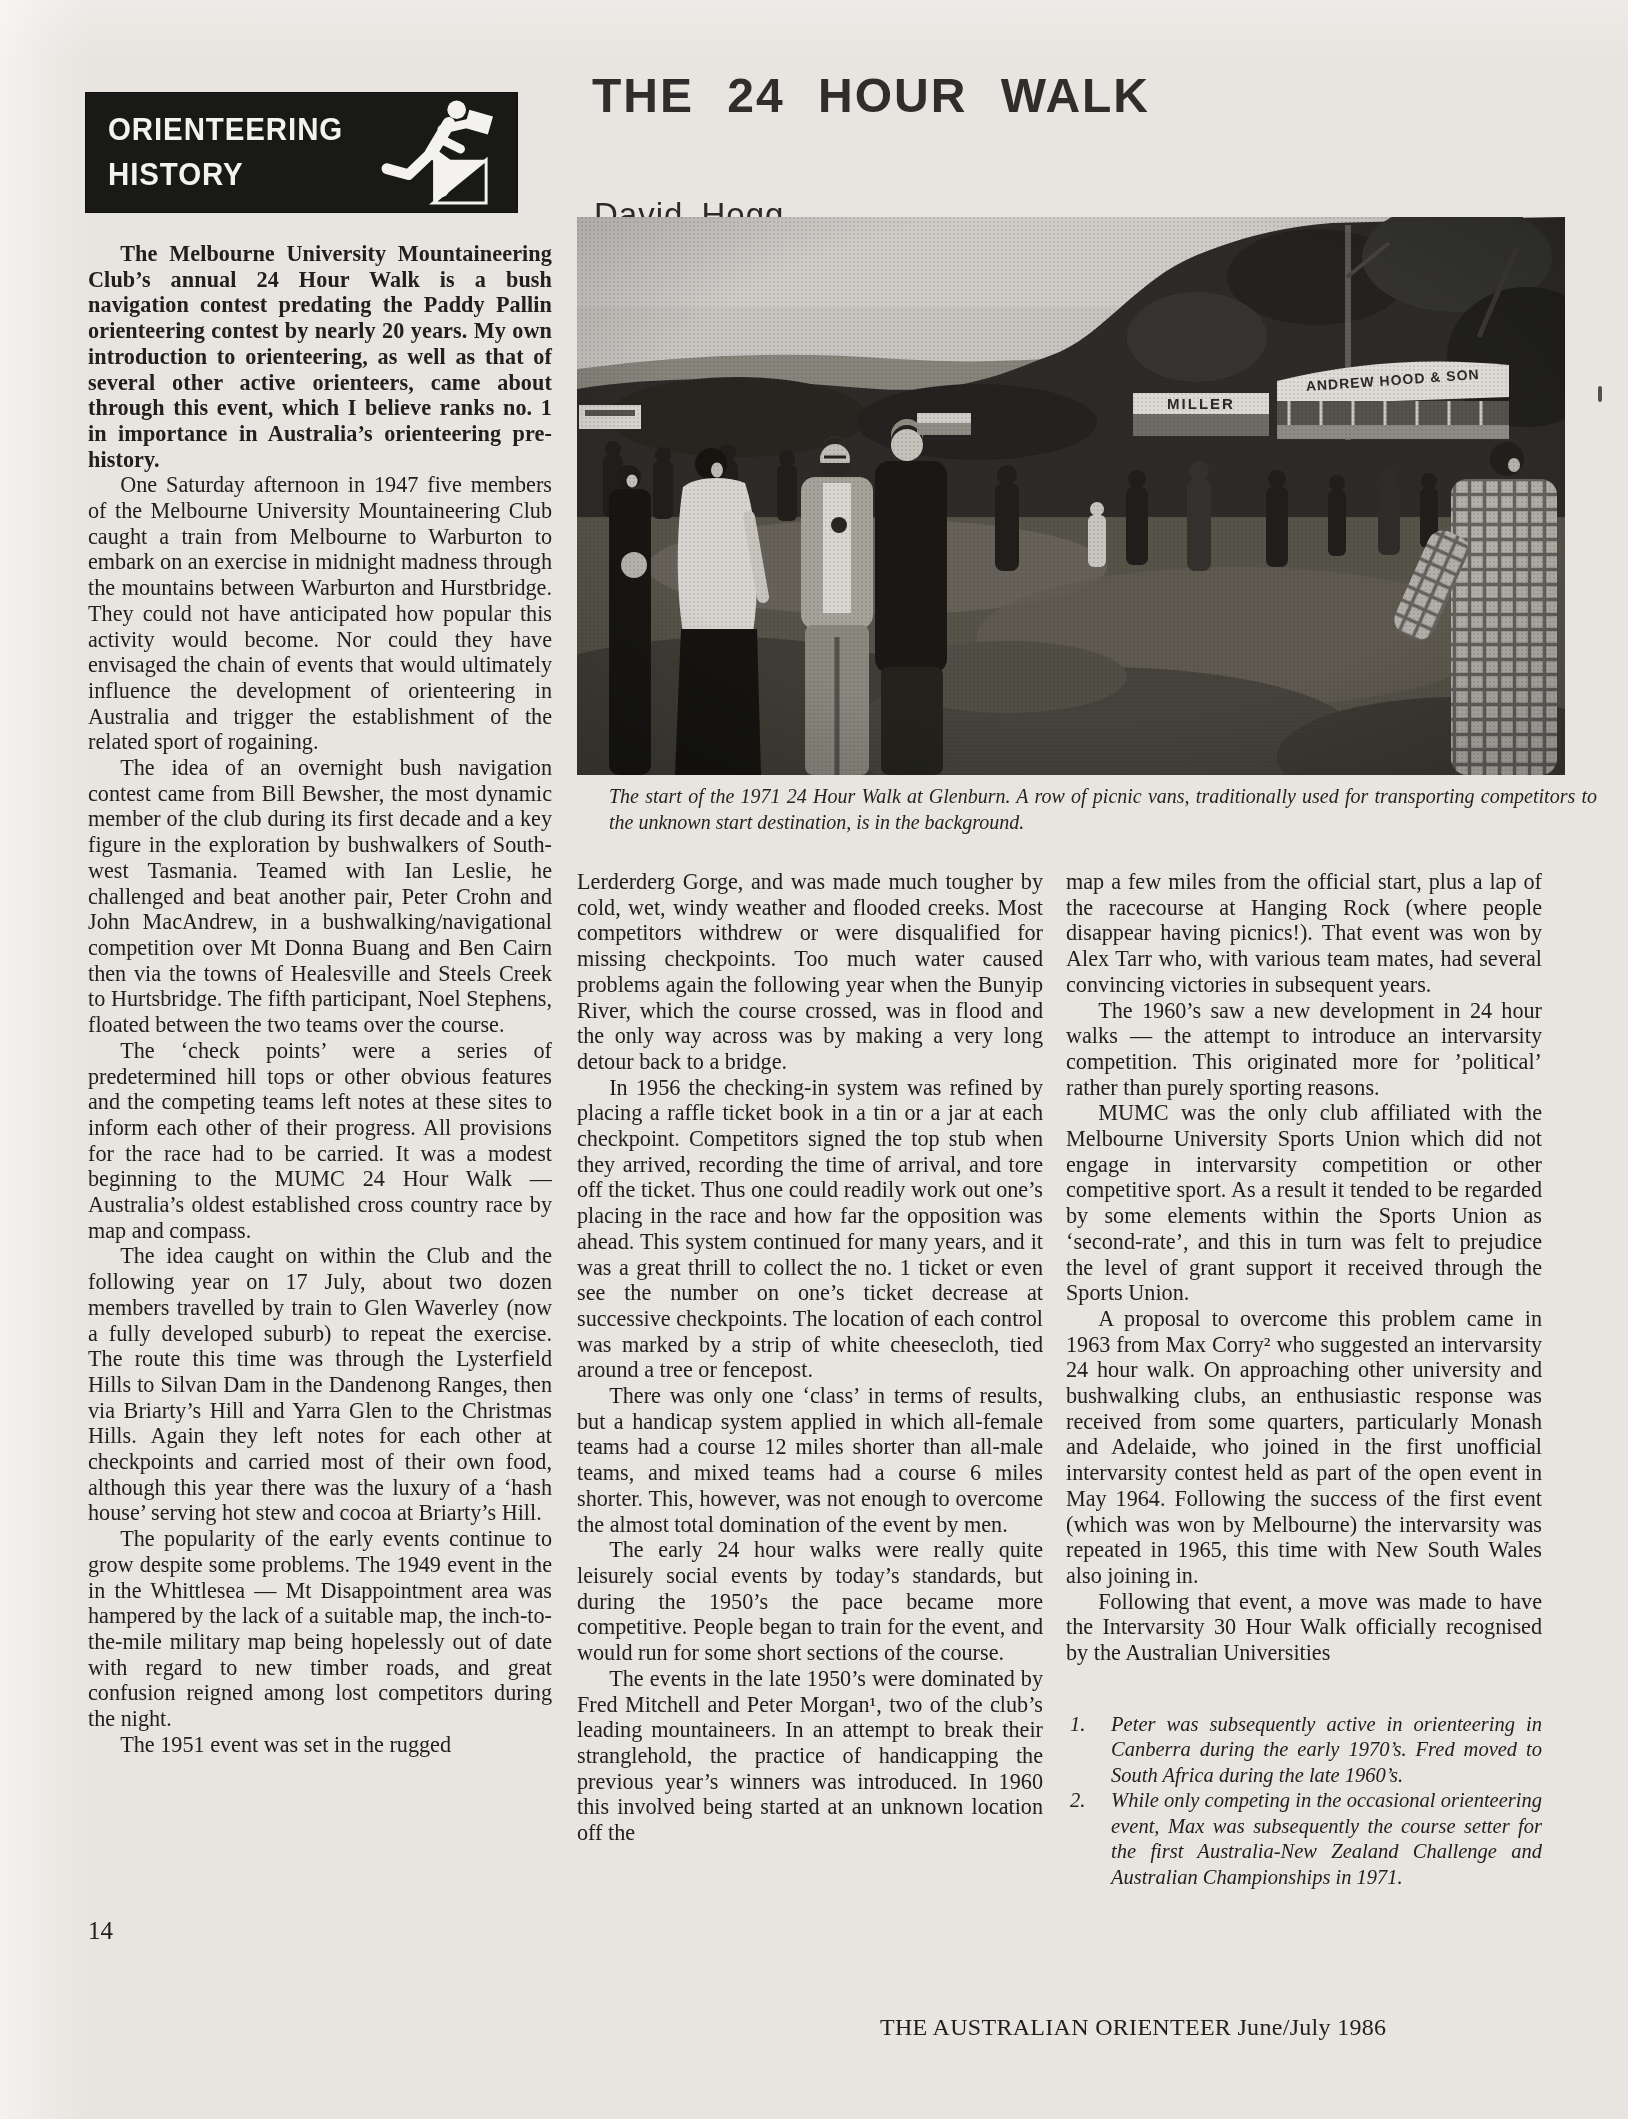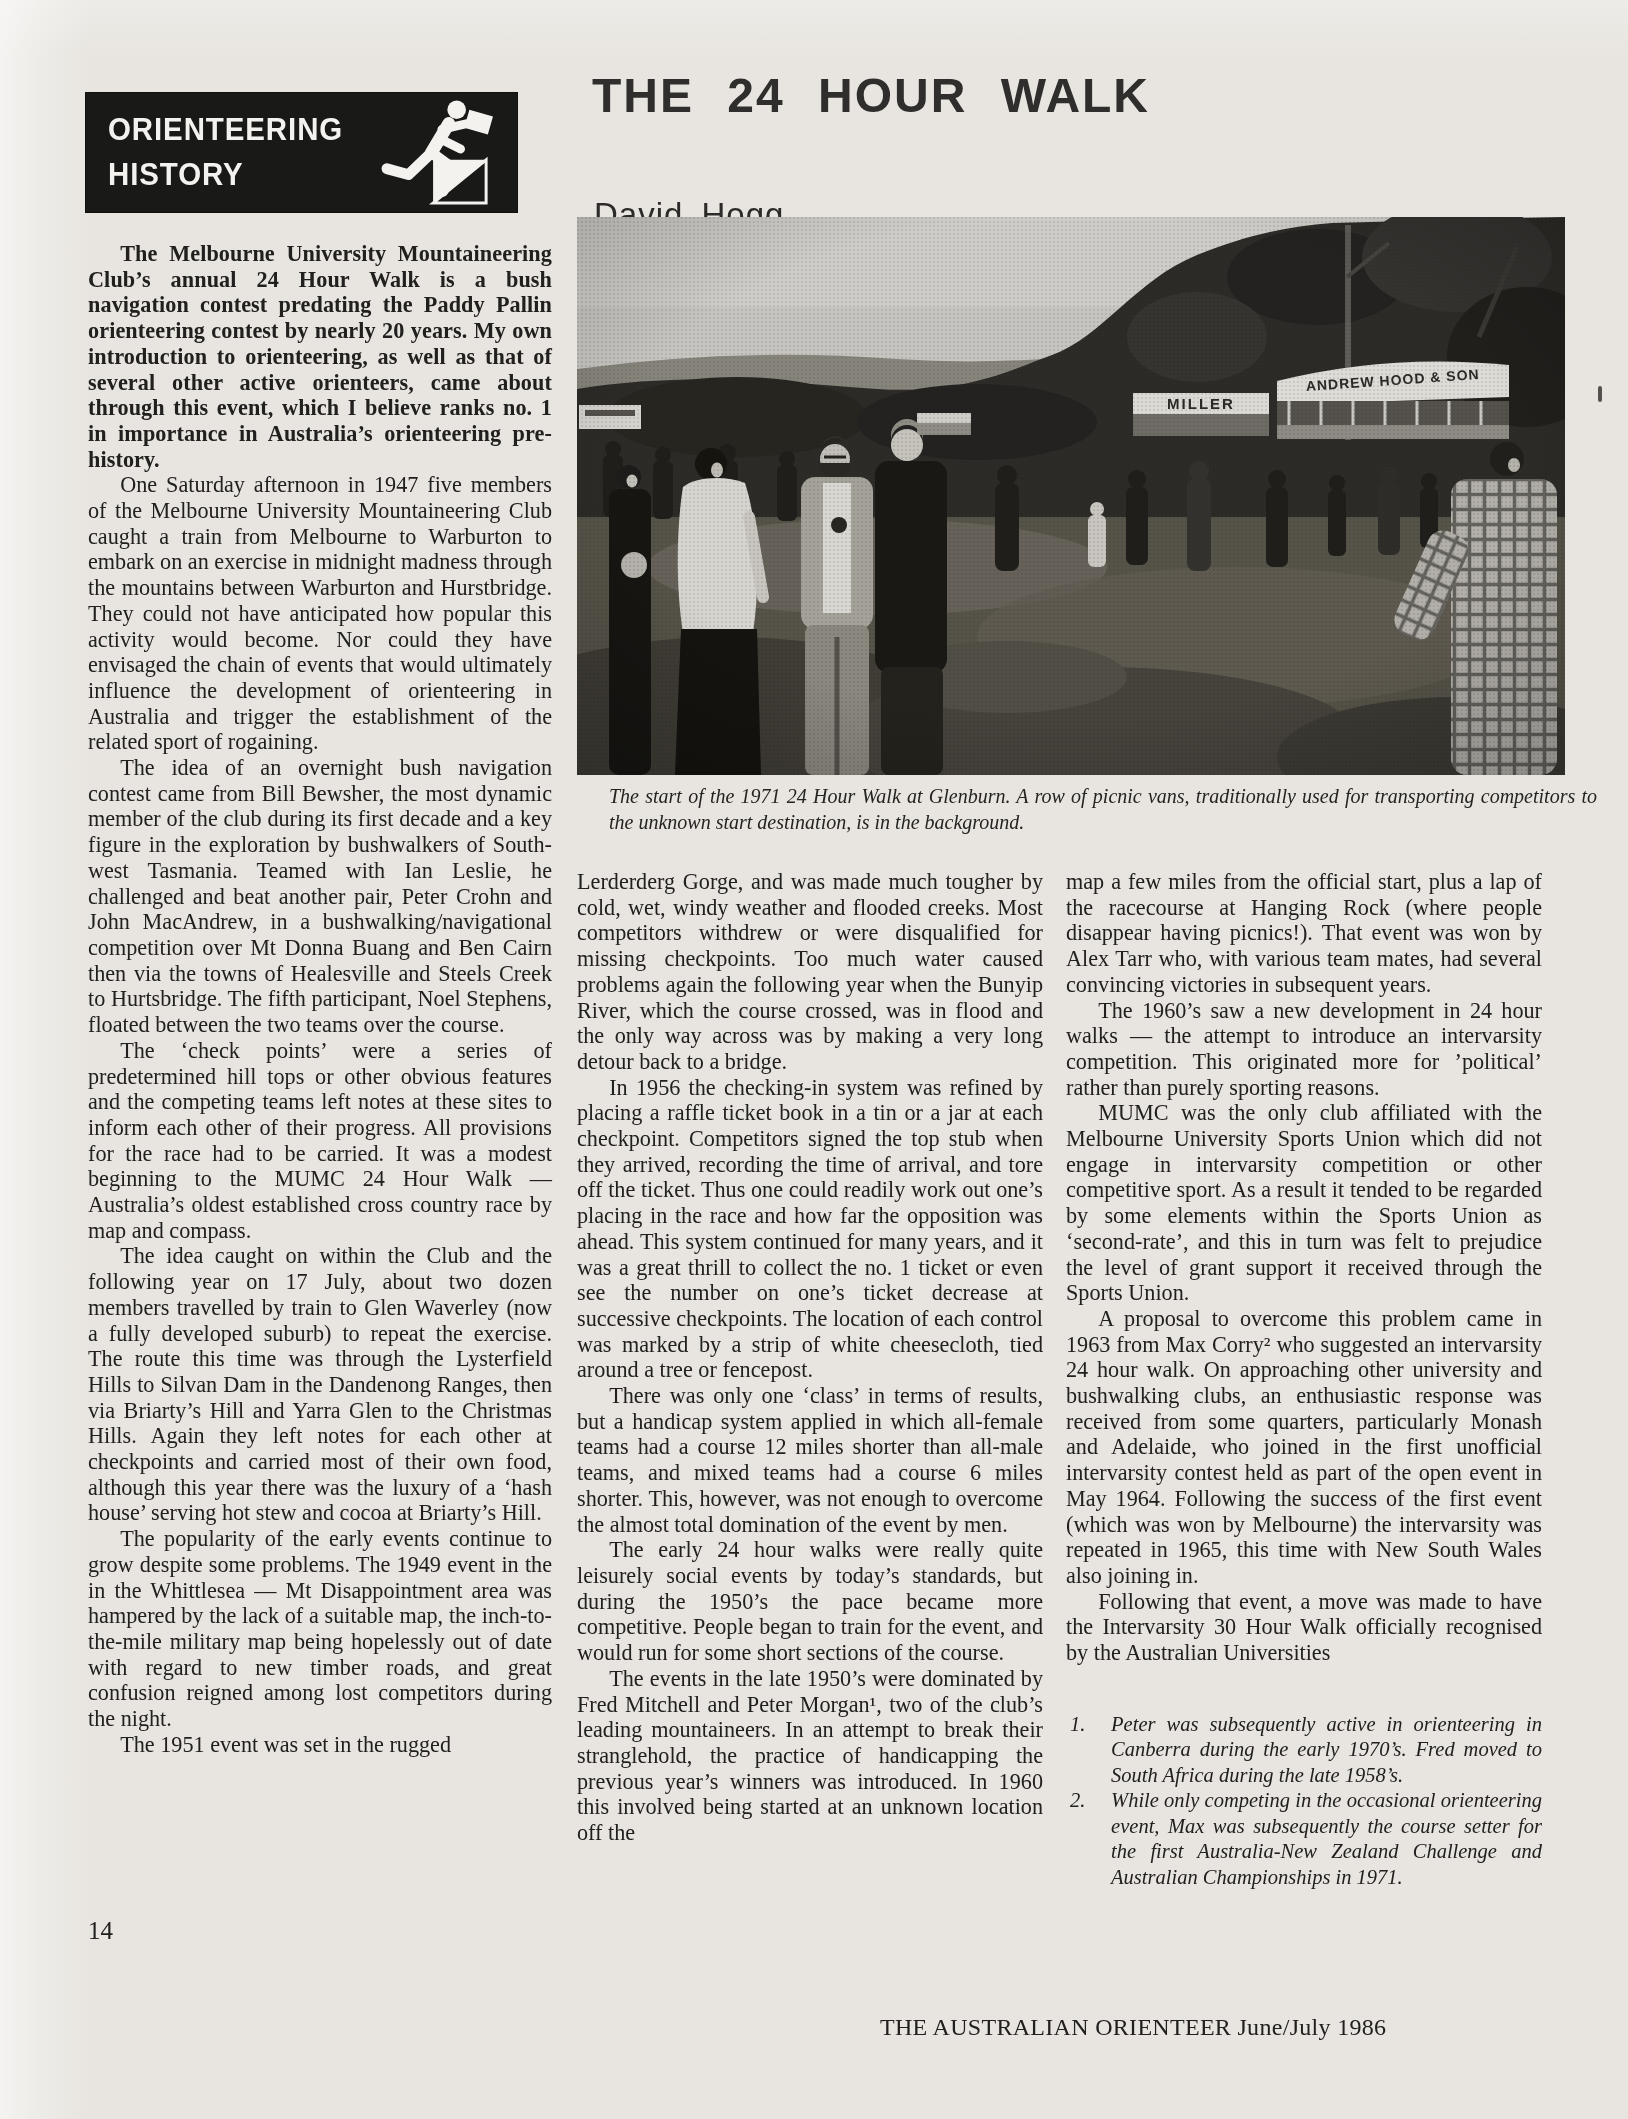--- a/index.html
+++ b/index.html
@@ -232,21 +232,21 @@
     <div>
         <p class="para">map a few miles from the official start, plus a lap of the racecourse at Hanging Rock (where people disappear having picnics!). That event was won by Alex Tarr who, with various team mates, had several convincing victories in subsequent years.</p>
         <p class="para">The 1960’s saw a new development in 24 hour walks — the attempt to introduce an intervarsity competition. This originated more for ’political’ rather than purely sporting reasons.</p>
         <p class="para">MUMC was the only club affiliated with the Melbourne University Sports Union which did not engage in intervarsity competition or other competitive sport. As a result it tended to be regarded by some elements within the Sports Union as ‘second-rate’, and this in turn was felt to prejudice the level of grant support it received through the Sports Union.</p>
         <p class="para">A proposal to overcome this problem came in 1963 from Max Corry² who suggested an intervarsity 24 hour walk. On approaching other university and bushwalking clubs, an enthusiastic response was received from some quarters, particularly Monash and Adelaide, who joined in the first unofficial intervarsity contest held as part of the open event in May 1964. Following the success of the first event (which was won by Melbourne) the intervarsity was repeated in 1965, this time with New South Wales also joining in.</p>
         <p class="para">Following that event, a move was made to have the Intervarsity 30 Hour Walk officially recognised by the Australian Universities</p>
       </div>
     <div class="footnotes">
         <div class="footnote">
           <span class="fn-num">1.</span>
-          <span class="fn-text">Peter was subsequently active in orienteering in Canberra during the early 1970’s. Fred moved to South Africa during the late 1958’s.</span>
+          <span class="fn-text">Peter was subsequently active in orienteering in Canberra during the early 1970’s. Fred moved to South Africa during the late 1960’s.</span>
         </div>
         <div class="footnote">
           <span class="fn-num">2.</span>
           <span class="fn-text">While only competing in the occasional orienteering event, Max was subsequently the course setter for the first Australia-New Zealand Challenge and Australian Championships in 1971.</span>
         </div>
       </div>
   </div>
 
   <div class="page-number">14</div>
   <div class="footer-line">THE AUSTRALIAN ORIENTEER June/July 1986</div>

